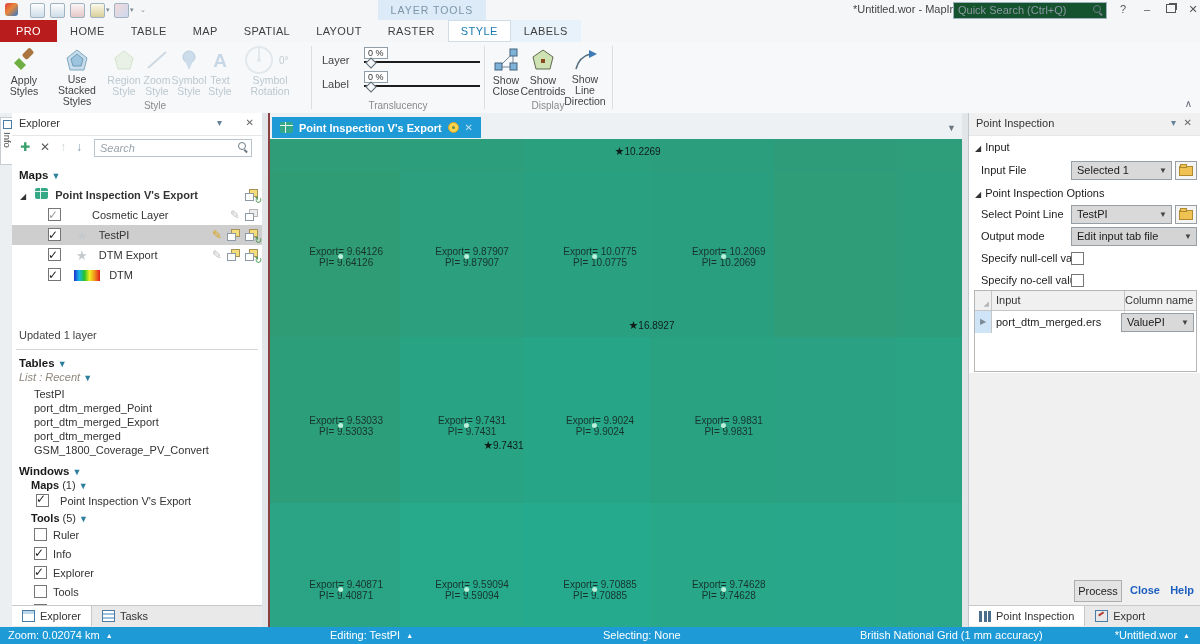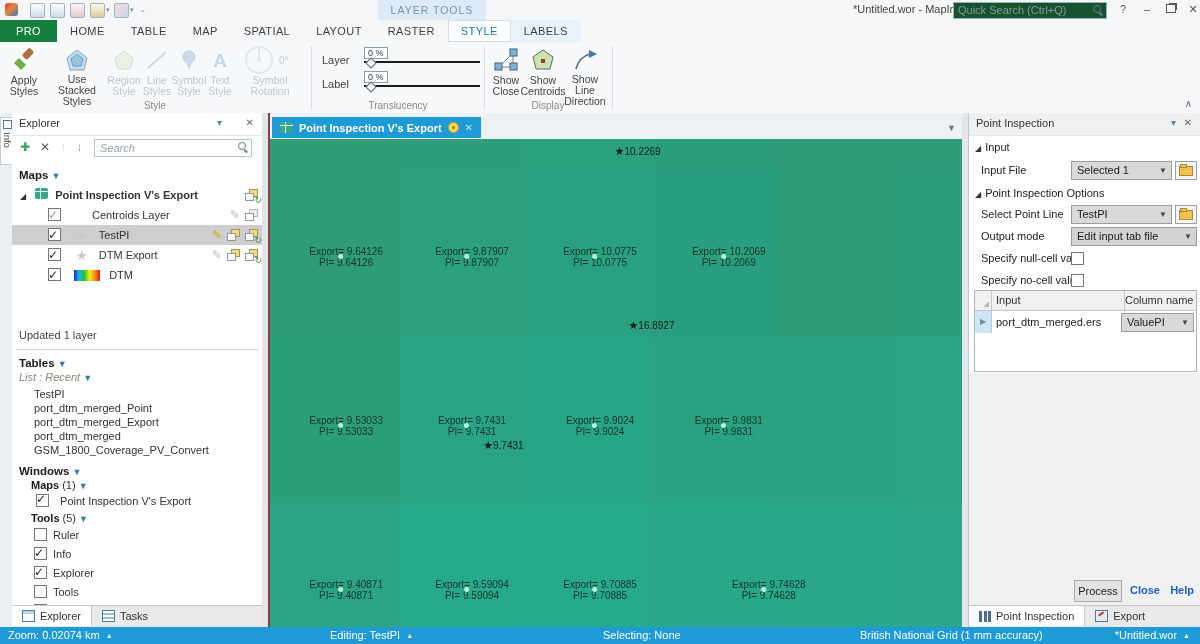--- a/index.html
+++ b/index.html
@@ -14,21 +14,21 @@
   #wtitle{position:absolute;left:853px;top:3px;width:100px;overflow:hidden;white-space:nowrap;color:#444;}
   #qsearch{position:absolute;left:953px;top:2px;width:152px;height:15px;border:1px solid #9db1be;background:#14532d;}
   #qsearch span.ph{position:absolute;left:4px;top:1px;color:#8b98a2;}
   .mag{position:relative;display:inline-block;width:10px;height:10px;}
   .mag::before{content:"";position:absolute;left:0;top:0;width:6px;height:6px;border:1.5px solid #6c7a84;border-radius:50%;}
   .mag::after{content:"";position:absolute;left:7px;top:7px;width:4px;height:1.5px;background:#6c7a84;transform:rotate(45deg);transform-origin:0 0;}
   .winbtn{position:absolute;top:1px;width:22px;height:17px;text-align:center;line-height:17px;color:#555;font-size:11px;}
   
   #tabsrow{position:absolute;left:0;top:20px;width:1200px;height:22px;background:#f4f6f8;display:flex;}
   .rtab{height:22px;line-height:22px;padding:0 13px;font-size:11px;color:#3f3f3f;letter-spacing:.4px;cursor:default;}
-  .rtab.app{background:#15803d;color:#fff;padding:0 16px;}
+  .rtab.app{background:#b91c1c;color:#fff;padding:0 16px;}
   .rtab.ctx{background:#e8f2fa;}
   .rtab.sel{background:#fff;color:#1b7ab3;box-shadow:inset 0 0 0 1px #d0dde6;}
   
   #ribbon{position:absolute;left:0;top:42px;width:1200px;height:71px;background:#f7f8f9;border-bottom:1px solid #d3d9dd;}
   .grp-label{position:absolute;bottom:2px;font-size:10px;color:#8a8a8a;text-align:center;}
   .vsep{position:absolute;top:4px;bottom:4px;width:1px;background:#dcdfe2;}
   .rbtn{position:absolute;top:3px;height:62px;display:flex;flex-direction:column;align-items:center;font-size:10.5px;line-height:11px;text-align:center;color:#444;}
   .rbtn .ric{height:30px;display:flex;align-items:center;justify-content:center;}
   .rbtn.dis{color:#bcc8d0;}
   .slider{position:absolute;width:116px;height:20px;}
@@ -194,21 +194,21 @@
           </svg>
       </span>
       <span>Region Style</span>
     </div>
     <div class="rbtn dis" style="left:142px;width:30px">
       <span class="ric">
         <svg width="24" height="24">
             <line x1="3" y1="20" x2="21" y2="4" stroke="#ccd9e2" stroke-width="2"></line>
           </svg>
       </span>
-      <span>Line Styles</span>
+      <span>Zoom Style</span>
     </div>
     <div class="rbtn dis" style="left:172px;width:34px">
       <span class="ric">
         <svg width="24" height="24">
             <circle cx="12" cy="9" r="6" fill="#ccdcea" stroke="#b9cddd"></circle>
             <polygon points="8,13 16,13 12,22" fill="#ccdcea"></polygon>
           </svg>
       </span>
       <span>Symbol Style</span>
     </div>
@@ -316,21 +316,21 @@
             <span class="stk">
               <i class="b"></i>
               <i class="f"></i>
               <span class="rr">↻</span>
             </span>
           </span>
       </div>
 
       <div class="exp-row" style="top:92px">
         <span class="cb on dim" style="margin-left:36px"></span>
-        <span style="margin-left:24px">Centroids Layer</span>
+        <span style="margin-left:24px">Cosmetic Layer</span>
         <span class="row-icons">
             <span class="pencil">✎</span>
             <span class="stk dim">
               <i class="b"></i>
               <i class="f"></i>
             </span>
           </span>
       </div>
       <div class="exp-row" style="top:112px;background:#cecece">
         <span class="cb on" style="margin-left:36px"></span>
@@ -500,21 +500,21 @@
             <div class="vlabel" style="left: 29.2%; top: 92.4%;">
               <div>Export= 9.59094</div>
               <div>PI= 9.59094</div>
               <span class="pdot"></span>
             </div>
             <div class="vlabel" style="left: 47.7%; top: 92.4%;">
               <div>Export= 9.70885</div>
               <div>PI= 9.70885</div>
               <span class="pdot"></span>
             </div>
-            <div class="vlabel" style="left: 66.3%; top: 92.4%; margin-left: 40px;">
+            <div class="vlabel" style="left: 66.3%; top: 92.4%;">
               <div>Export= 9.74628</div>
               <div>PI= 9.74628</div>
               <span class="pdot"></span>
             </div>
             <div class="slabel" style="left: 49.8%; top: 1.2%;"><span class="sg">★</span><span>10.2269</span></div>
             <div class="slabel" style="left: 51.8%; top: 36.8%;"><span class="sg">★</span><span>16.8927</span></div>
             <div class="slabel" style="left: 30.8%; top: 61.4%;"><span class="sg">★</span><span>9.7431</span></div>
           </div>
       </div>
     </div>

